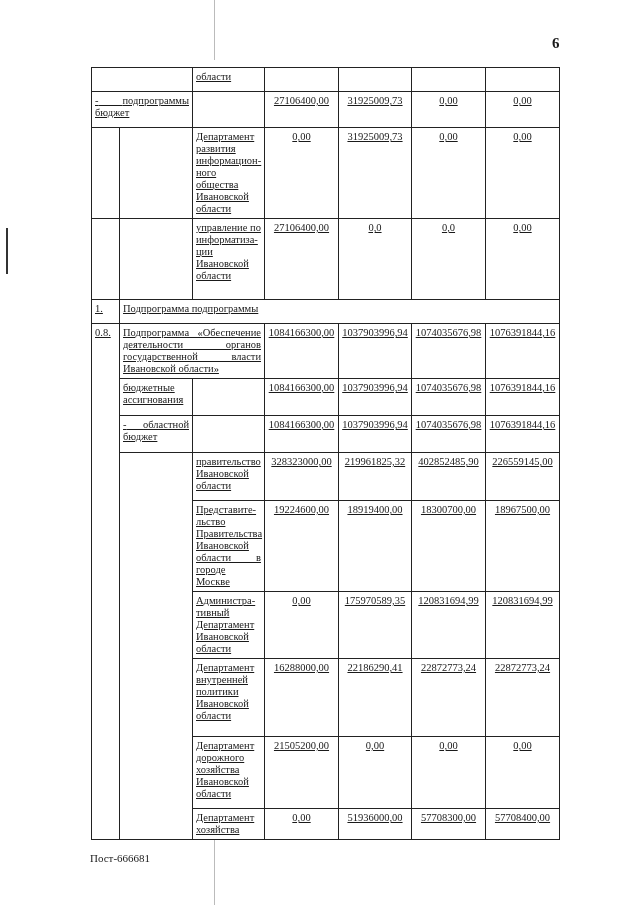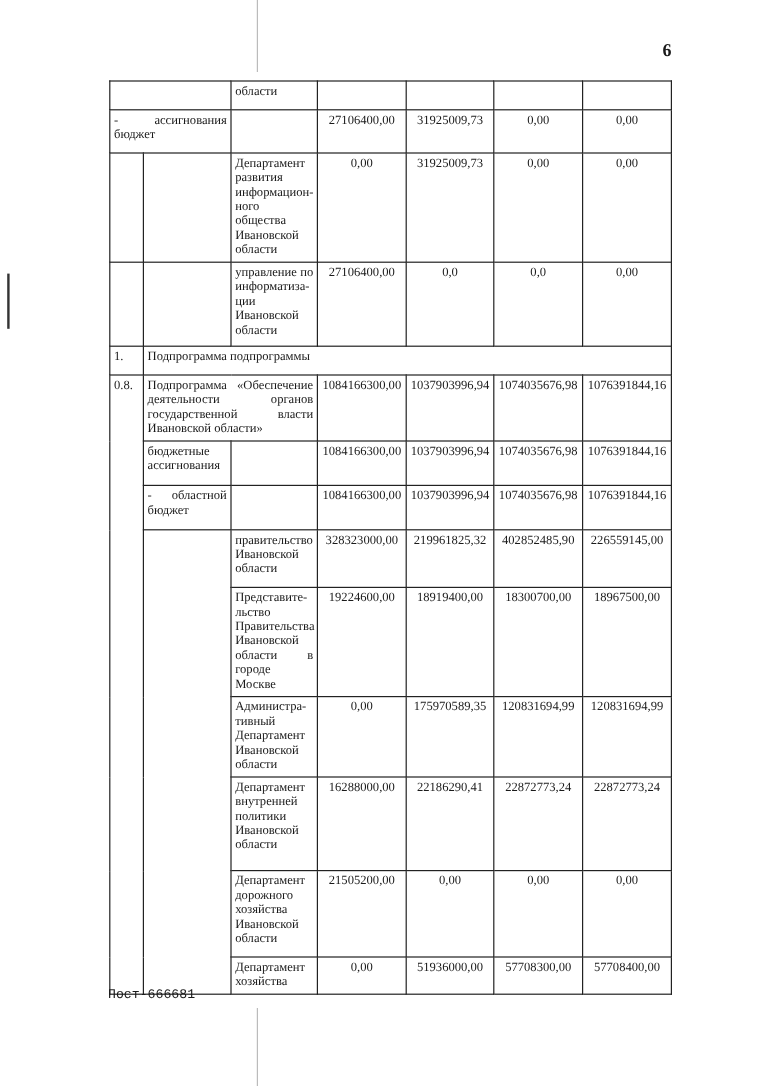--- a/index.html
+++ b/index.html
@@ -1,24 +1,24 @@
 <!DOCTYPE html>
 <html><head>
 <meta charset="utf-8">
 <style>
   html, body { margin: 0; padding: 0; background: #ffffff; }
   body { width: 640px; height: 905px; position: relative; overflow: hidden;
          font-family: "Liberation Serif", "DejaVu Serif", serif; color: #1a1a1a; }
   .page-number { position: absolute; left: 552px; top: 35px; font-size: 15px; font-weight: bold; }
   .margin-mark { position: absolute; left: 6px; top: 228px; width: 2px; height: 46px; background: #333; }
   .fold-line { position: absolute; left: 214px; width: 1px; background: #bbb; }
-  .footer-code { position: absolute; left: 90px; top: 824px; font-size: 11px; font-family: Liberation Mono, monospace; }
+  .footer-code { position: absolute; left: 90px; top: 852px; font-size: 11px; }
 
   table.doc-table { position: absolute; left: 91px; top: 67px; border-collapse: collapse;
-                    table-layout: fixed; width: 468px; font-size: 10.5px; line-height: 12px; }
+                    table-layout: fixed; width: 468px; font-size: 10.5px; line-height: 12px; text-decoration: underline; }
   table.doc-table td { border: 1px solid #222; vertical-align: top; padding: 3px 3px; }
   td.num { text-align: center; padding-top: 6px; white-space: nowrap; font-size: 10.5px; }
   td.name { text-align: justify; }
   .justify-line { text-align: justify; text-align-last: justify; }
 </style>
 </head>
 <body>
 
 <div class="page-number">6</div>
 <div class="margin-mark"></div>
@@ -43,42 +43,42 @@
     <td class="num"></td>
     <td class="num"></td>
     <td class="num"></td>
     <td class="num"></td>
   </tr>
 
   <tr style="height:36px">
     <td colspan="2">
       <div class="justify-line">
         <span>-</span>
-        <span>ассигнования</span>
+        <span>подпрограммы</span>
       </div>
       <div>бюджет</div>
     </td>
     <td></td>
     <td class="num">27106400,00</td>
     <td class="num">31925009,73</td>
     <td class="num">0,00</td>
     <td class="num">0,00</td>
   </tr>
 
   <tr style="height:82px">
     <td></td>
     <td></td>
     <td class="name">Департамент развития информацион-ного общества Ивановской области</td>
     <td class="num">0,00</td>
     <td class="num">31925009,73</td>
     <td class="num">0,00</td>
     <td class="num">0,00</td>
   </tr>
 
-  <tr style="height:70px">
+  <tr style="height:81px">
     <td></td>
     <td></td>
     <td class="name">управление по информатиза-ции Ивановской области</td>
     <td class="num">27106400,00</td>
     <td class="num">0,0</td>
     <td class="num">0,0</td>
     <td class="num">0,00</td>
   </tr>
 
   <tr style="height:24px">

